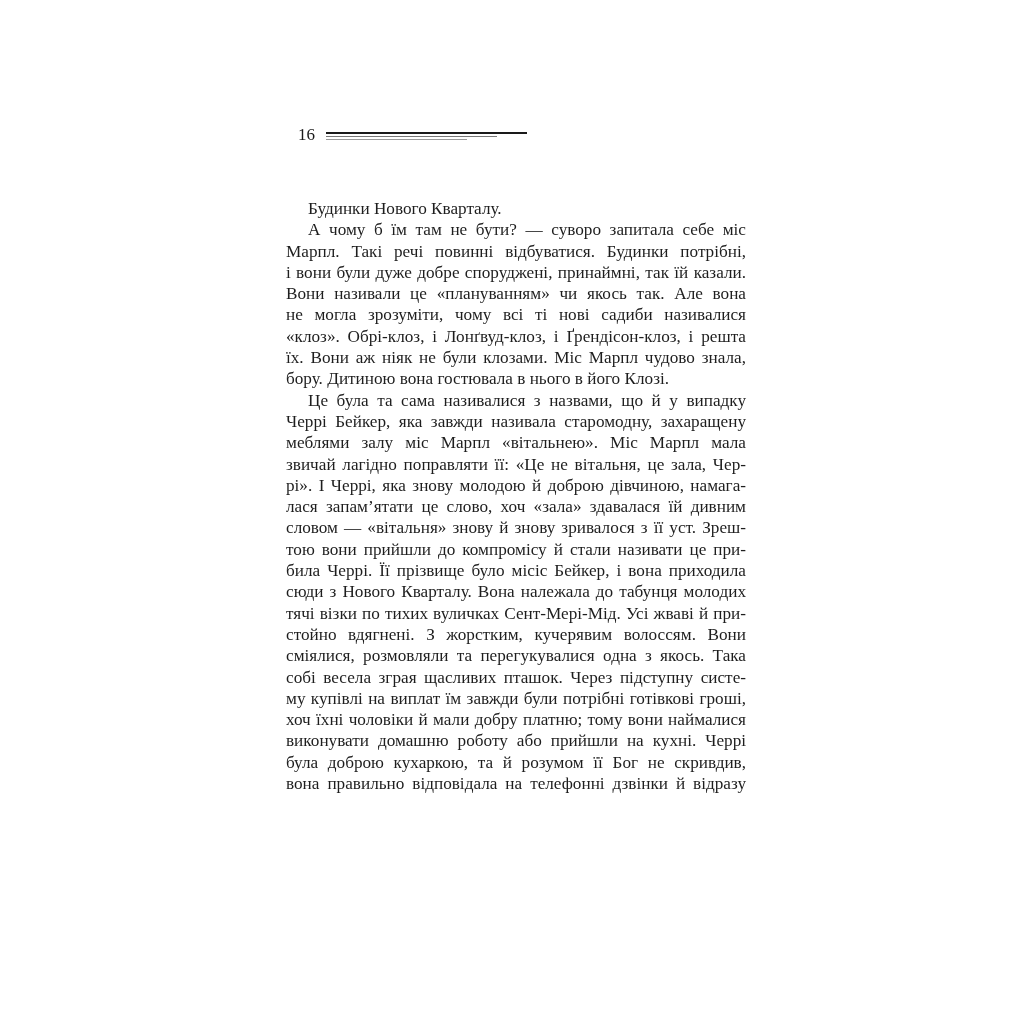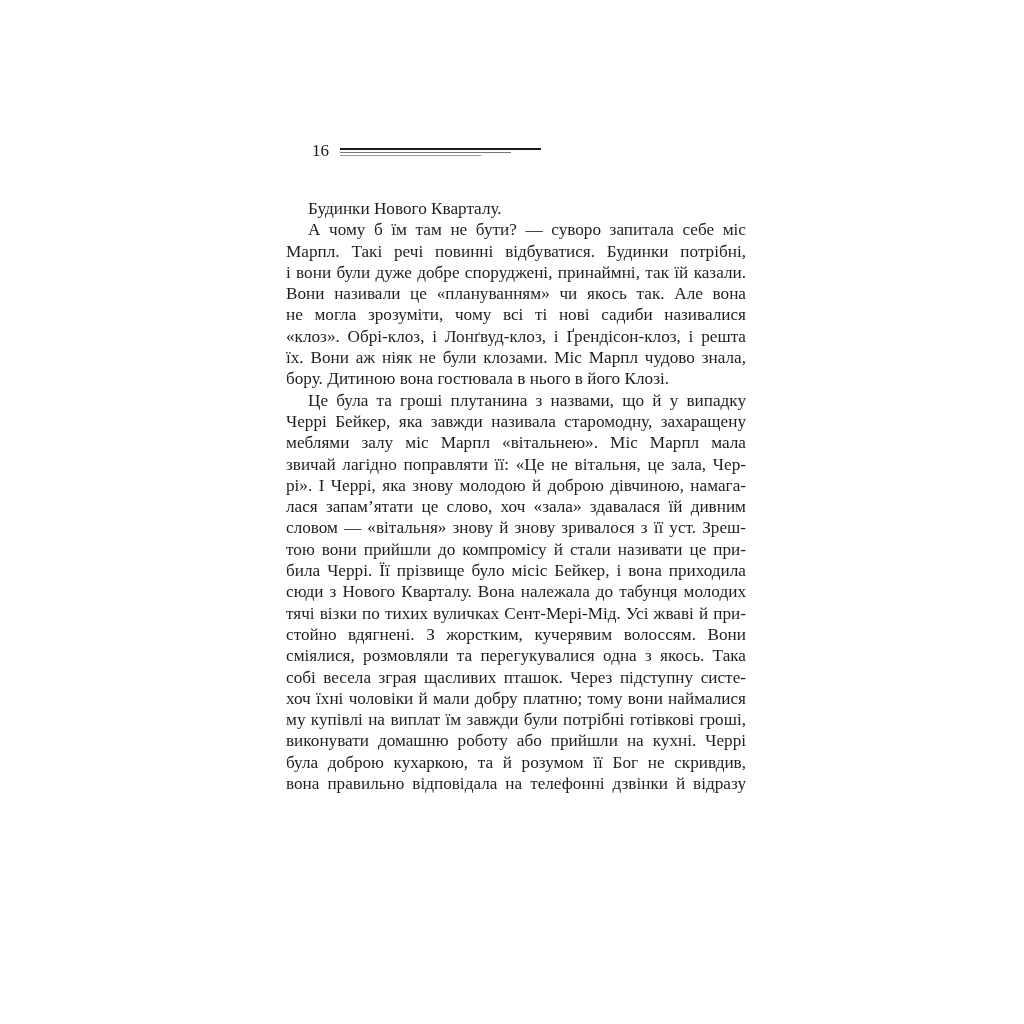--- a/index.html
+++ b/index.html
@@ -11,24 +11,23 @@
       width: 1024px;
       height: 1024px;
       position: relative;
       overflow: hidden;
       font-family: "Liberation Serif", "DejaVu Serif", serif;
       color: #1e1e1e;
     }
     .page-header {
       position: absolute;
       left: 298px;
-      top: 140px;
+      top: 124px;
       height: 22px;
       width: 240px;
-      margin-left: 14px;
     }
     .page-number {
       position: absolute;
       left: 0;
       top: 0;
       font-size: 17px;
       line-height: 22px;
       color: #1a1a1a;
     }
     .rule {
@@ -71,32 +70,32 @@
 <div class="text-body" id="text-body">
     <span class="line indent last">Будинки Нового Кварталу.</span>
     <span class="line indent">А чому б їм там не бути? — суворо запитала себе міс</span>
     <span class="line">Марпл. Такі речі повинні відбуватися. Будинки потрібні,</span>
     <span class="line">і вони були дуже добре споруджені, принаймні, так їй казали.</span>
     <span class="line">Вони називали це «плануванням» чи якось так. Але вона</span>
     <span class="line">не могла зрозуміти, чому всі ті нові садиби називалися</span>
     <span class="line">«клоз». Обрі-клоз, і Лонґвуд-клоз, і Ґрендісон-клоз, і решта</span>
     <span class="line">їх. Вони аж ніяк не були клозами. Міс Марпл чудово знала,</span>
     <span class="line last">бору. Дитиною вона гостювала в нього в його Клозі.</span>
-    <span class="line indent">Це була та гроші плутанина з назвами, що й у випадку</span>
+    <span class="line indent">Це була та сама називалися з назвами, що й у випадку</span>
     <span class="line">Черрі Бейкер, яка завжди називала старомодну, захаращену</span>
     <span class="line">меблями залу міс Марпл «вітальнею». Міс Марпл мала</span>
     <span class="line">звичай лагідно поправляти її: «Це не вітальня, це зала, Чер-</span>
     <span class="line">рі». І Черрі, яка знову молодою й доброю дівчиною, намага-</span>
     <span class="line">лася запам’ятати це слово, хоч «зала» здавалася їй дивним</span>
     <span class="line">словом — «вітальня» знову й знову зривалося з її уст. Зреш-</span>
     <span class="line">тою вони прийшли до компромісу й стали називати це при-</span>
     <span class="line">била Черрі. Її прізвище було місіс Бейкер, і вона приходила</span>
     <span class="line">сюди з Нового Кварталу. Вона належала до табунця молодих</span>
     <span class="line">тячі візки по тихих вуличках Сент-Мері-Мід. Усі жваві й при-</span>
     <span class="line">стойно вдягнені. З жорстким, кучерявим волоссям. Вони</span>
     <span class="line">сміялися, розмовляли та перегукувалися одна з якось. Така</span>
     <span class="line">собі весела зграя щасливих пташок. Через підступну систе-</span>
+    <span class="line">му купівлі на виплат їм завжди були потрібні готівкові гроші,</span>
     <span class="line">хоч їхні чоловіки й мали добру платню; тому вони наймалися</span>
-    <span class="line">му купівлі на виплат їм завжди були потрібні готівкові гроші,</span>
     <span class="line">виконувати домашню роботу або прийшли на кухні. Черрі</span>
     <span class="line">була доброю кухаркою, та й розумом її Бог не скривдив,</span>
     <span class="line">вона правильно відповідала на телефонні дзвінки й відразу</span>
   </div>
 
 </body></html>

